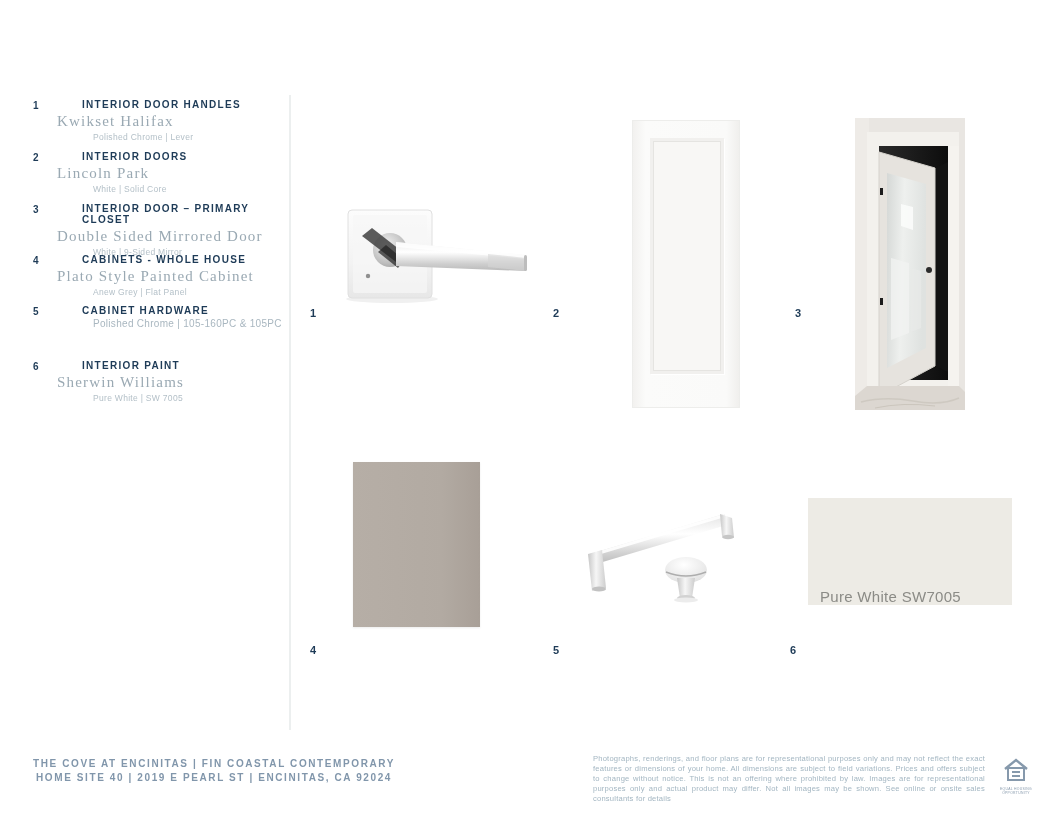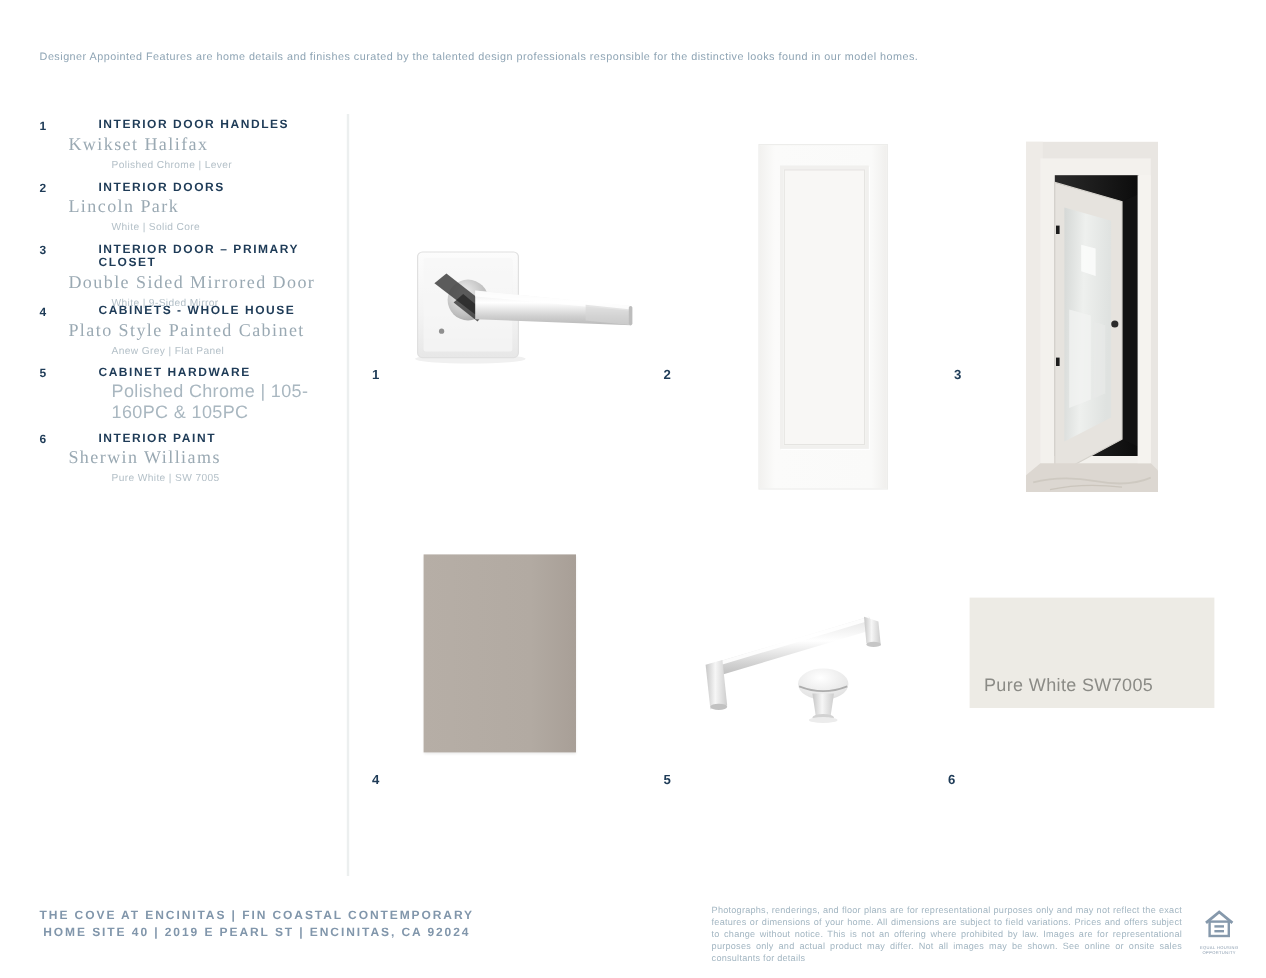--- a/index.html
+++ b/index.html
@@ -38,21 +38,21 @@
   }
   .sel-body { flex:1; }
   .sel-cat {
     font-size:10px; font-weight:bold; color:#1e3b57; letter-spacing:1.3px;padding-left:25px;
   }
   .sel-name {
     font-family:"Liberation Serif", serif; font-size:15px; color:#9aa9b3;
     letter-spacing:1.2px; margin-top:3px;
   }
   .sel-detail { font-size:8.5px; color:#b4c0c8; margin-top:2px; letter-spacing:0.3px;padding-left:36px; }
-  .sel-detail.bigger { font-size:15px; color:#a9b7c0; }
+  .sel-detail.bigger { font-size:10px; color:#a9b7c0; }
 
   
   .fig { position:absolute; }
   .fig-num {
     position:absolute; font-size:11px; font-weight:bold; color:#1e3b57;
   }
   
   .door2 {
     position:absolute; left:632px; top:120px; width:108px; height:288px;
     background:linear-gradient(to right,#f2f1ef, #fbfbfa 12%, #fafaf9 88%, #f0efed);
@@ -65,23 +65,23 @@
     box-shadow: inset 0 0 0 1px #e5e4e1, 1px 1px 0 #ffffff;
   }
   
   .swatch4 {
     position:absolute; left:353px; top:462px; width:127px; height:165px;
     background:linear-gradient(to right,#b6aea6 0%, #b2aaa2 70%, #a89f97 100%);
     box-shadow:0 1px 2px rgba(0,0,0,0.08);
   }
   
   .swatch6 {
-    position:absolute; left:808px; top:498px; width:204px; height:92px;
+    position:absolute; left:808px; top:498px; width:204px; height:107px;
     background:#edebe5;
-    display:flex; align-items:flex-end; padding:10px 12px;
+    display:flex; align-items:flex-end; padding:0 12px;
   }
   .swatch6-label {
     font-size:15px; color:#8b8b86; letter-spacing:0.3px;
   }
 
   
   .foot-left { position:absolute; left:33px; top:757px;text-align:center; }
   .foot-left div {
     font-size:10px; font-weight:bold; color:#8196ab; letter-spacing:1.6px;
     line-height:14px;
@@ -93,21 +93,20 @@
   }
   .eho { position:absolute; left:999px; top:757px; width:34px; text-align:center; }
   .eho-caption { font-size:3.4px; color:#8699ac; letter-spacing:0.3px; line-height:4px; }
 </style>
 </head>
 <body>
 
 <div id="canvas">
 
   <div class="hdr">
-    <div class="hdr-desc">Designer Appointed Features are home details and finishes curated by the talented design professionals responsible for the distinctive looks found in our model homes.</div>
   </div>
 
   <div class="divider-v"></div>
 
   <div class="sel-item" style="top:99px">
     <div class="sel-row">
       <div class="sel-num">1</div>
       <div class="sel-body">
         <div class="sel-cat">INTERIOR DOOR HANDLES</div>
         <div class="sel-name">Kwikset Halifax</div>

